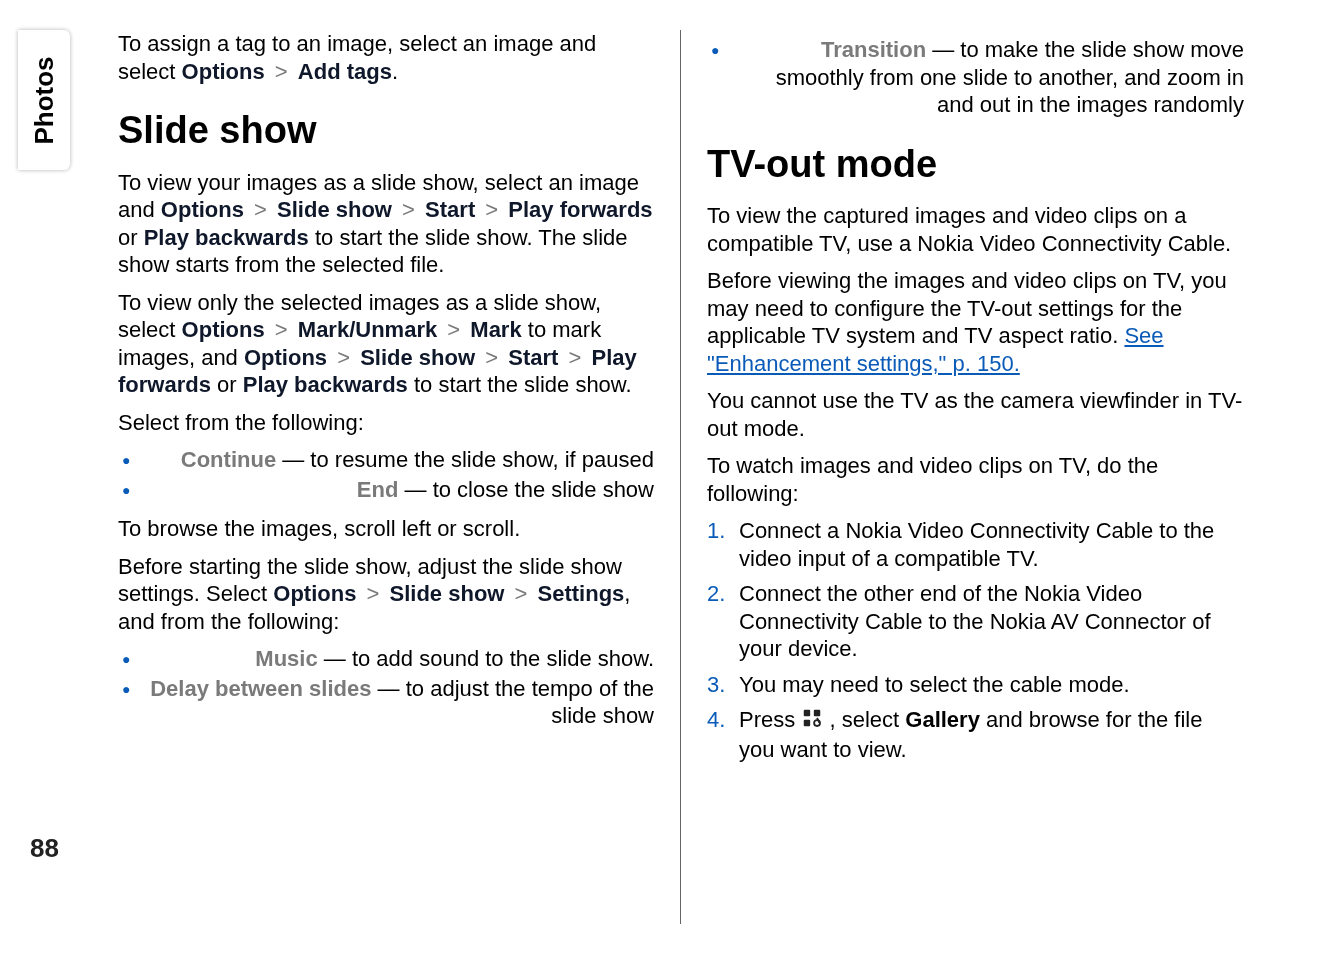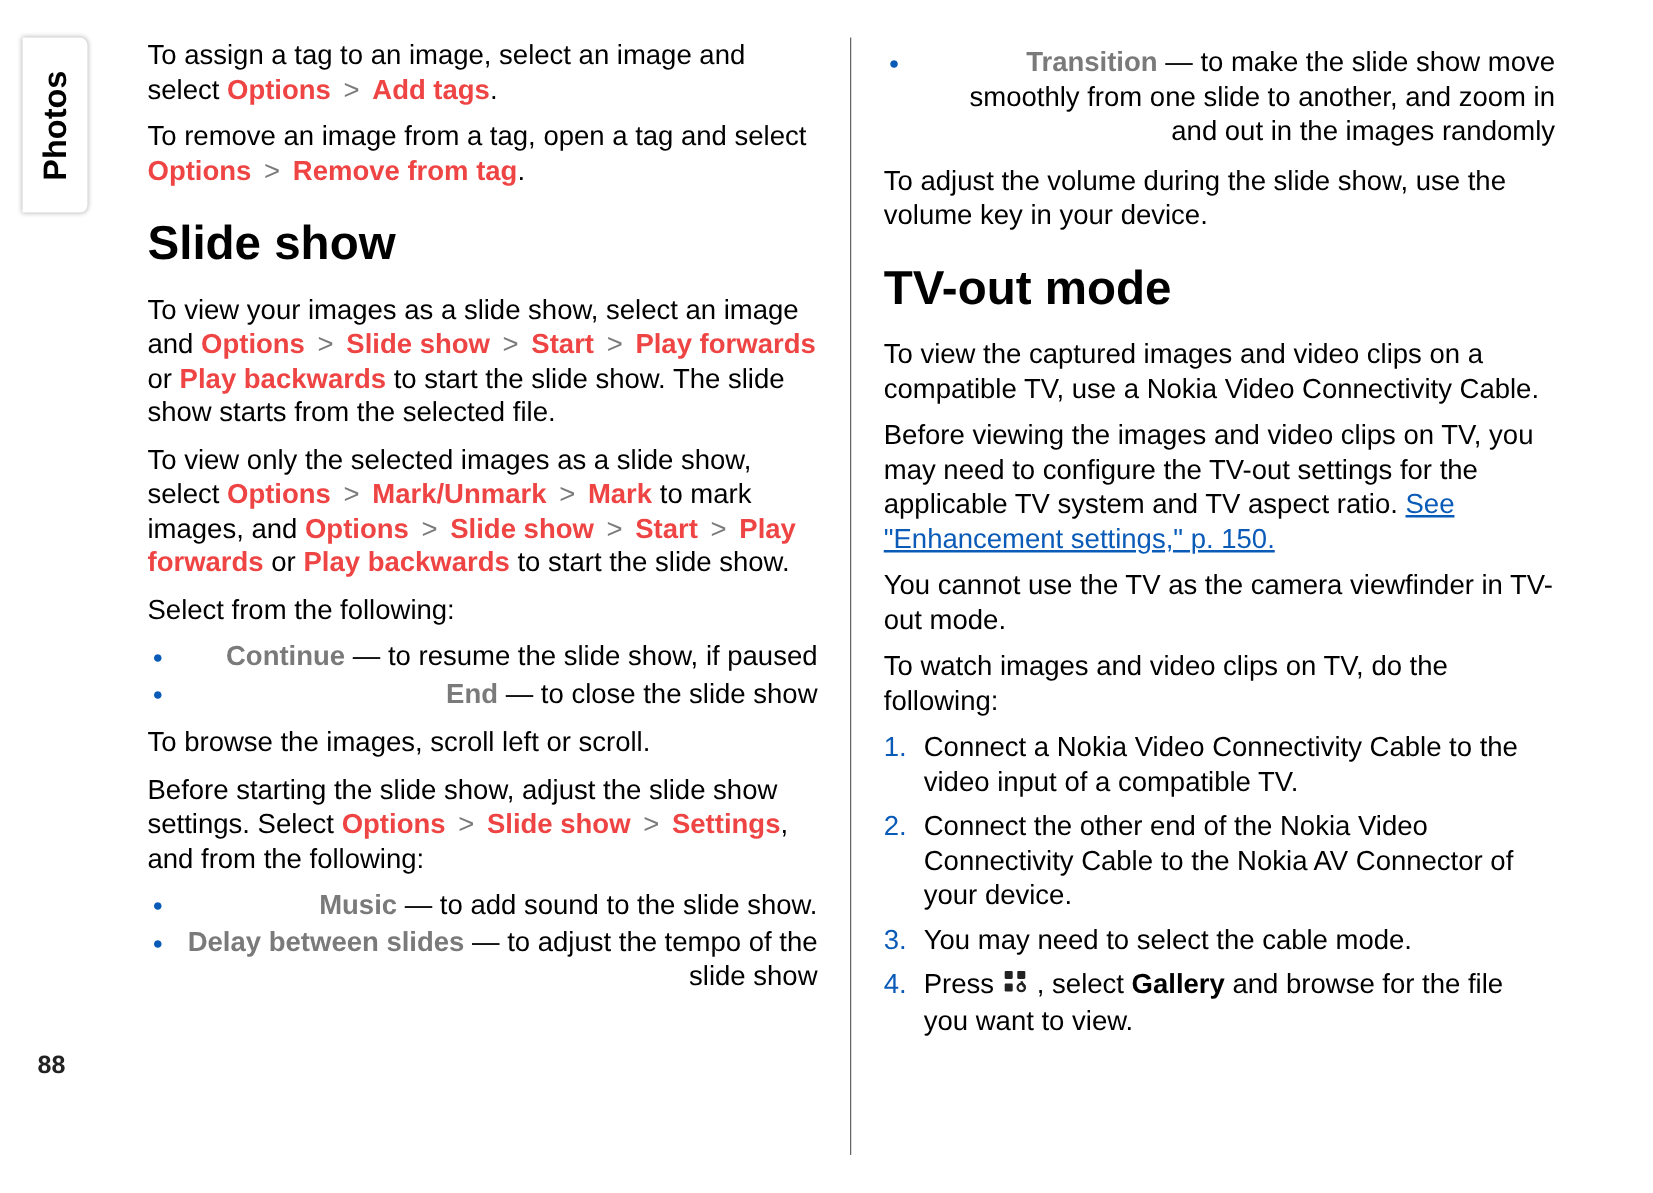--- a/index.html
+++ b/index.html
@@ -29,21 +29,21 @@
     transform: rotate(-90deg);
     font-weight: bold;
     font-size: 26px;
     white-space: nowrap;
   }
   .page-num {
     position: absolute;
     left: 30px;
     bottom: 90px;
     font-weight: bold;
-    font-size: 20px;
+    font-size: 26px;
     color: #222;
   }
   .cols {
     display: flex;
     gap: 0;
     height: 100%;
   }
   .col {
     width: 50%;
     padding: 0 18px;
@@ -51,21 +51,21 @@
     line-height: 1.25;
   }
   .col.left { border-right: 1.5px solid #666; padding-right: 26px; }
   .col.right { padding-left: 26px; }
   p { margin-bottom: 10px; }
   h2 {
     font-size: 38px;
     font-weight: bold;
     margin: 22px 0 14px 0;
   }
-  .menu { color: #ef4444; font-weight: bold; }
+  .menu { color: #0f172a; font-weight: bold; }
   .sep { color: #7a7a7a; margin: 0 4px; }
   ul { list-style: none; margin: 6px 0 12px 0; }
   ul li { padding-left: 26px; position: relative; margin-bottom: 2px; text-align: right; }
   ul li::before {
     content: "●";
     color: #0a5bb8;
     position: absolute;
     left: 4px;
     font-size: 14px;
     top: 6px;
@@ -101,26 +101,20 @@
 <div class="cols">
   <div class="col left">
 
     <p>
       <span>To assign a tag to an image, select an image and select </span>
       <span class="menu">Options</span>
       <span class="sep">&gt;</span>
       <span class="menu">Add tags</span><span>.</span>
     </p>
 
-    <p>
-      <span>To remove an image from a tag, open a tag and select </span>
-      <span class="menu">Options</span>
-      <span class="sep">&gt;</span>
-      <span class="menu">Remove from tag</span><span>.</span>
-    </p>
 
     <h2>Slide show</h2>
 
     <p>
       <span>To view your images as a slide show, select an image and </span>
       <span class="menu">Options</span>
       <span class="sep">&gt;</span>
       <span class="menu">Slide show</span>
       <span class="sep">&gt;</span>
       <span class="menu">Start</span>
@@ -183,21 +177,20 @@
     </ul>
   </div>
 
   <div class="col right">
     <ul>
       <li>
         <span class="item-label">Transition</span><span>  — to make the slide show move smoothly from one slide to another, and zoom in and out in the images randomly</span>
       </li>
     </ul>
 
-    <p>To adjust the volume during the slide show, use the volume key in your device.</p>
 
     <h2>TV-out mode</h2>
 
     <p>To view the captured images and video clips on a compatible TV, use a Nokia Video Connectivity Cable.</p>
 
     <p>
       <span>Before viewing the images and video clips on TV, you may need to configure the TV-out settings for the applicable TV system and TV aspect ratio. </span><a class="link">See "Enhancement settings," p. 150.</a>
     </p>
 
     <p>You cannot use the TV as the camera viewfinder in TV-out mode.</p>

